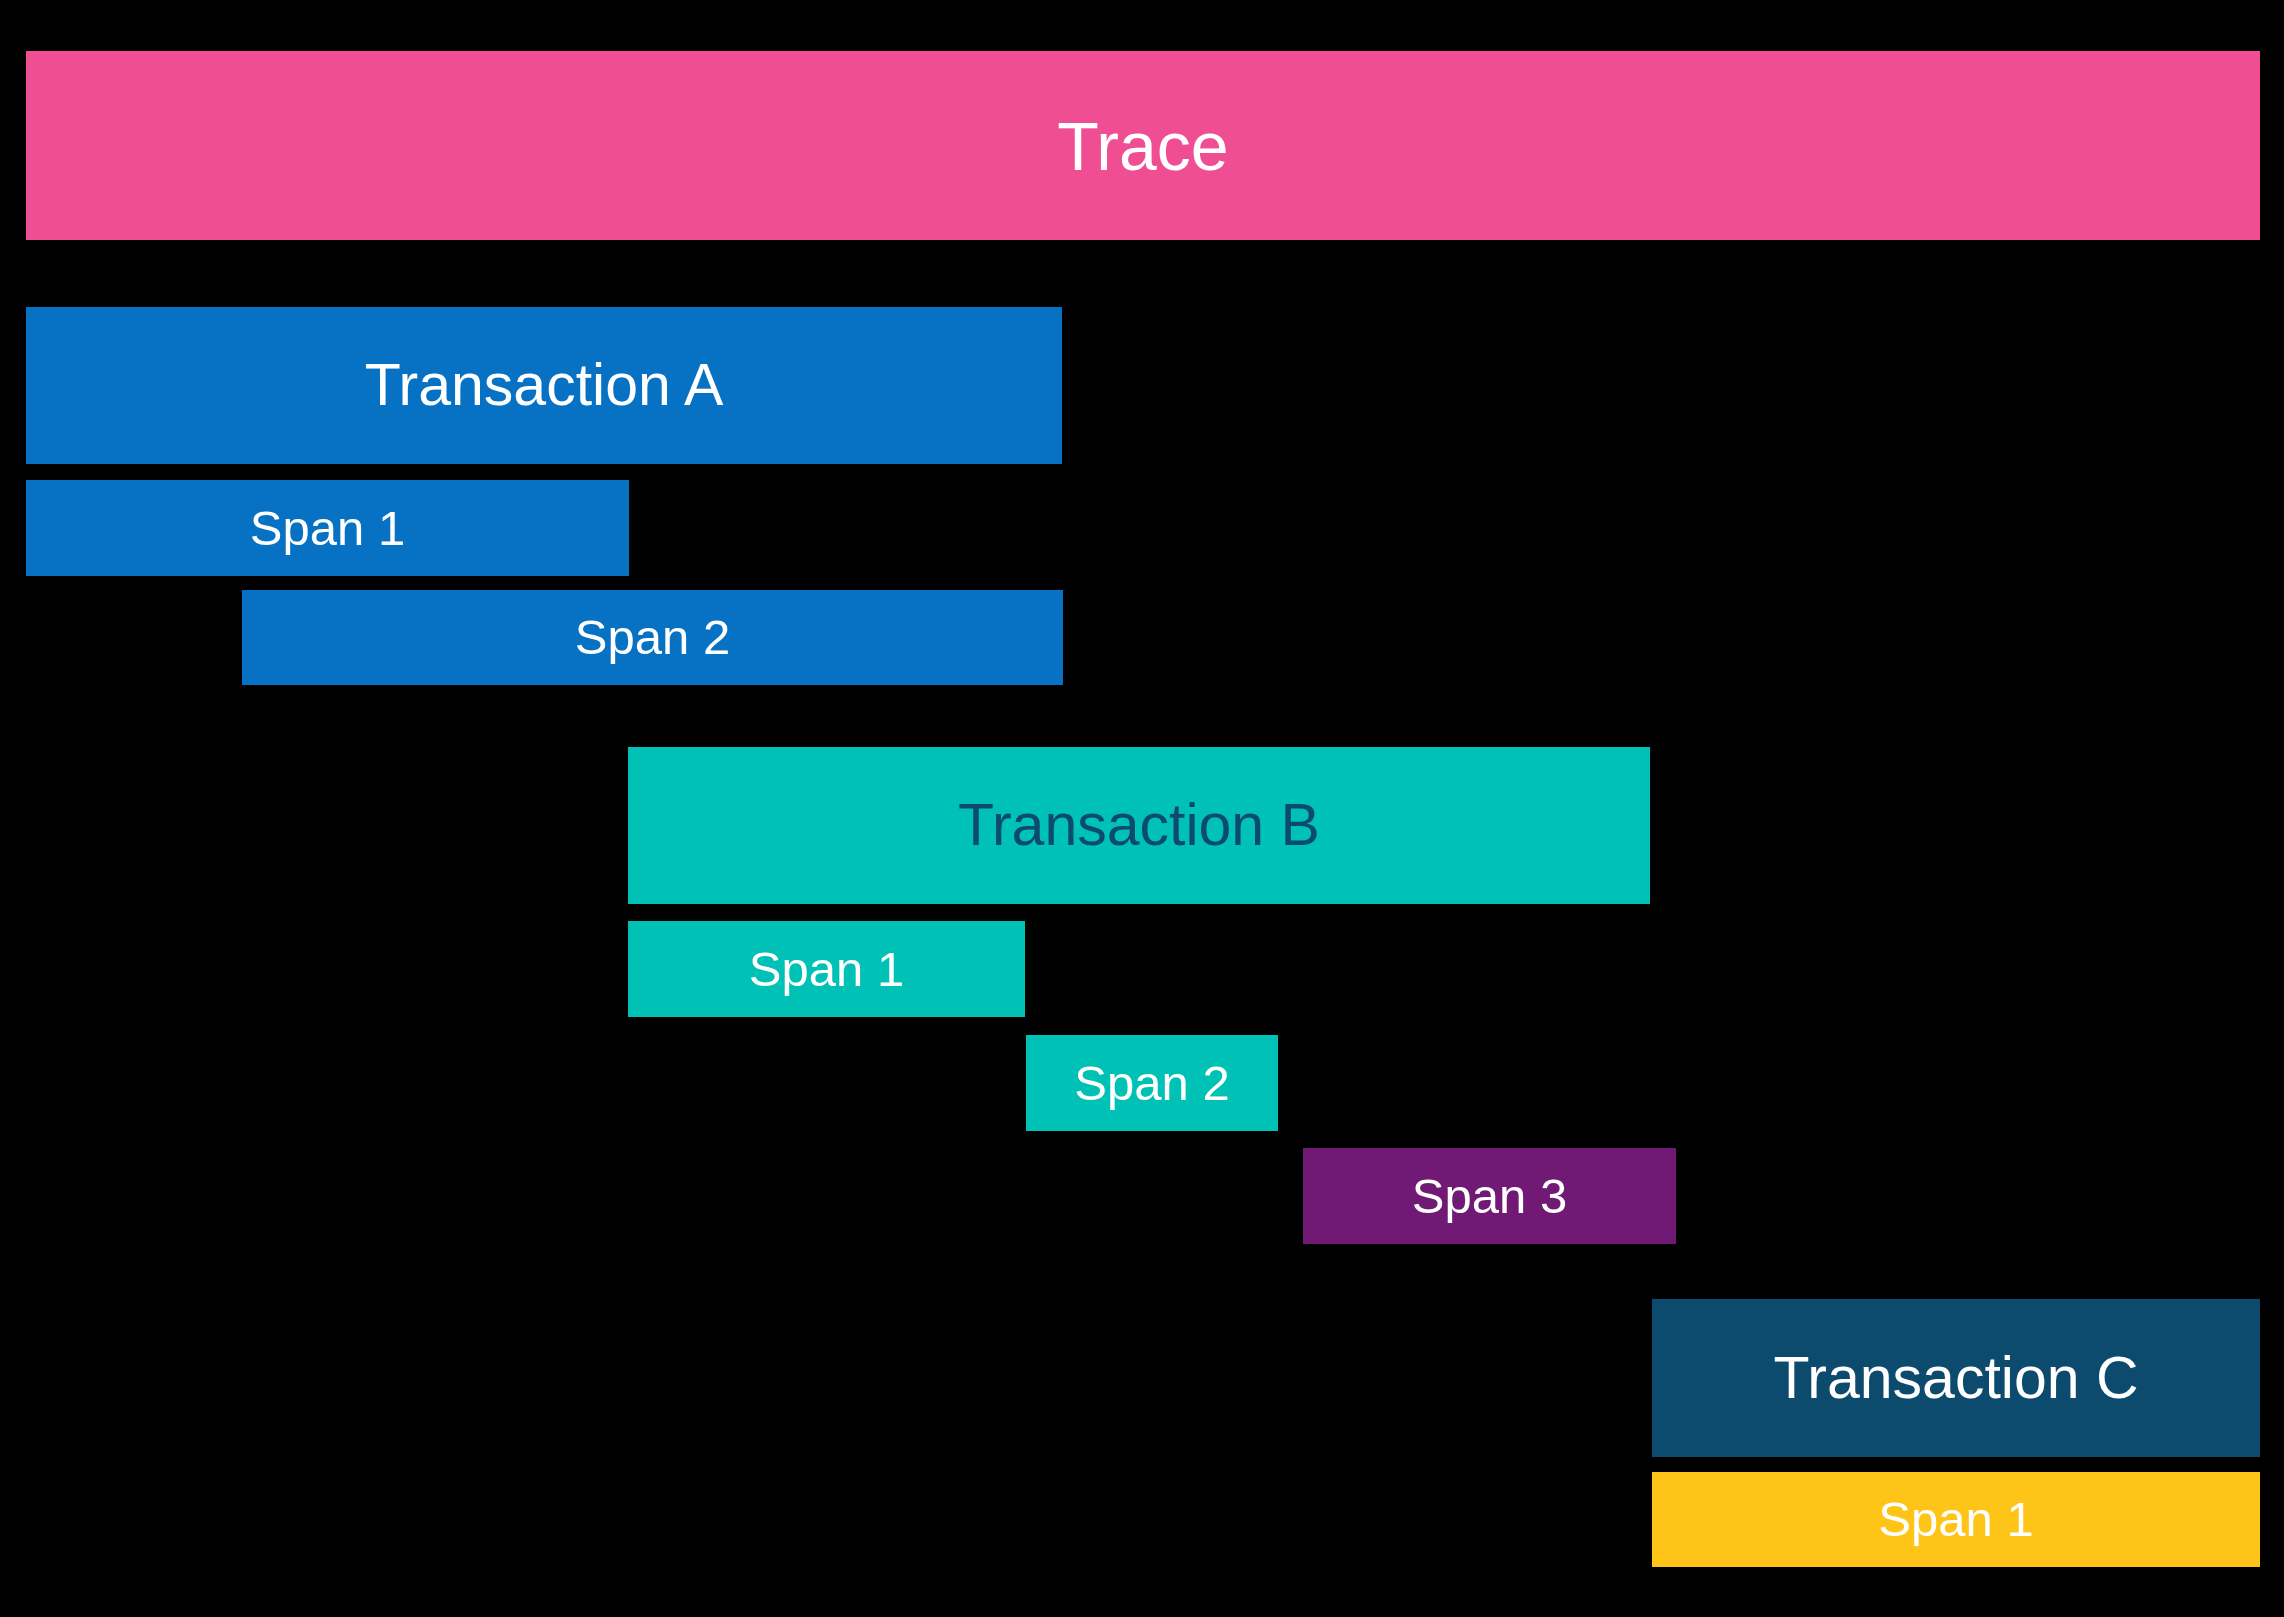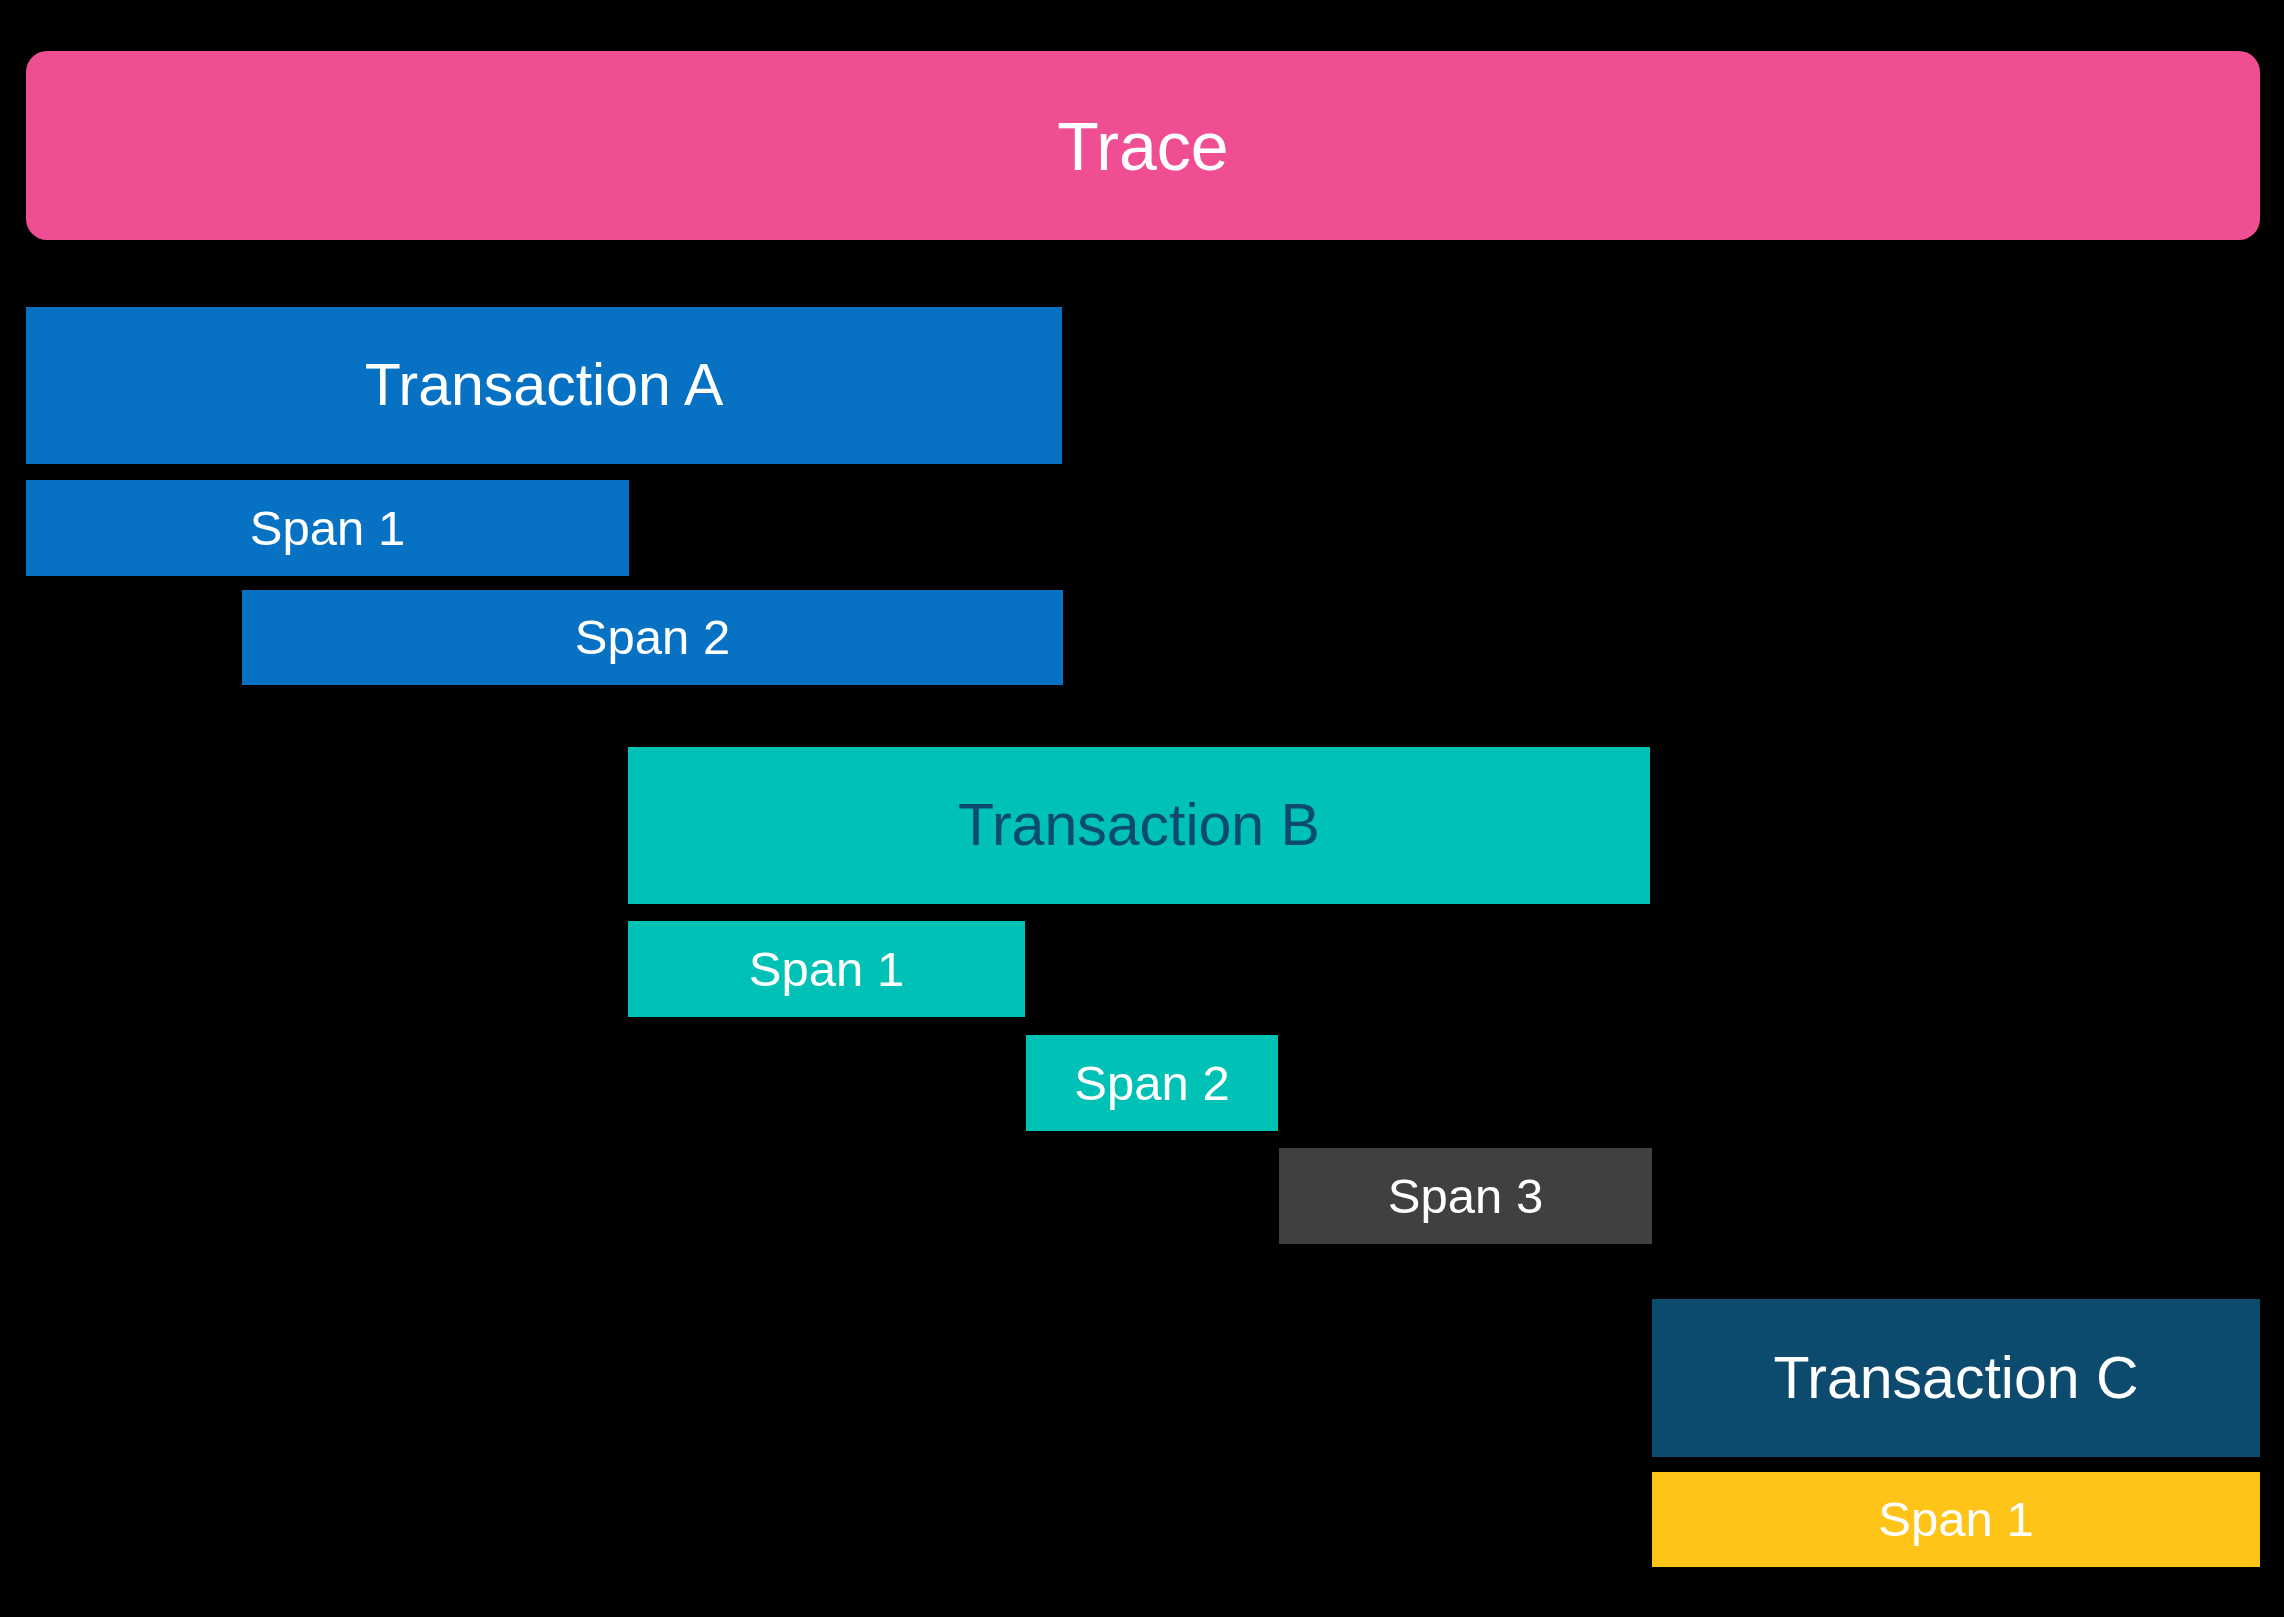--- a/index.html
+++ b/index.html
@@ -107,21 +107,21 @@
     width: 608px;
     height: 95px;
     font-size: 49px;
   }
 </style>
 </head>
 <body style="background-color: rgb(0, 0, 0);">
 
 <div id="canvas" style="background-color: rgb(0, 0, 0);">
 
-  <div class="bar" id="trace-bar" style="background-color: rgb(239, 78, 146); border-radius: 21px;">
+  <div class="bar" id="trace-bar" style="background-color: rgb(239, 78, 146);">
     <span class="bar-label" style="color: rgb(255, 255, 255);">Trace</span>
   </div>
 
   <div class="bar" id="transaction-a-bar" style="background-color: rgb(7, 114, 196);">
     <span class="bar-label" style="color: rgb(255, 255, 255);">Transaction A</span>
   </div>
   <div class="bar" id="transaction-a-span-1-bar" style="background-color: rgb(7, 114, 196);">
     <span class="bar-label" style="color: rgb(255, 255, 255);">Span 1</span>
   </div>
   <div class="bar" id="transaction-a-span-2-bar" style="background-color: rgb(7, 114, 196);">
@@ -130,21 +130,21 @@
 
   <div class="bar" id="transaction-b-bar" style="background-color: rgb(0, 193, 181);">
     <span class="bar-label" style="color: #0c4a6e;">Transaction B</span>
   </div>
   <div class="bar" id="transaction-b-span-1-bar" style="background-color: rgb(0, 193, 181);">
     <span class="bar-label" style="color: rgb(255, 255, 255);">Span 1</span>
   </div>
   <div class="bar" id="transaction-b-span-2-bar" style="background-color: rgb(0, 193, 181);">
     <span class="bar-label" style="color: rgb(255, 255, 255);">Span 2</span>
   </div>
-  <div class="bar" id="transaction-b-span-3-bar" style="background-color: #404040;">
+  <div class="bar" id="transaction-b-span-3-bar" style="background-color: #701a75; margin-left: 24px;">
     <span class="bar-label" style="color: rgb(255, 255, 255);">Span 3</span>
   </div>
 
   <div class="bar" id="transaction-c-bar" style="background-color: #0c4a6e;">
     <span class="bar-label" style="color: rgb(255, 255, 255);">Transaction C</span>
   </div>
   <div class="bar" id="transaction-c-span-1-bar" style="background-color: rgb(255, 196, 24);">
     <span class="bar-label" style="color: rgb(255, 255, 255);">Span 1</span>
   </div>
 

